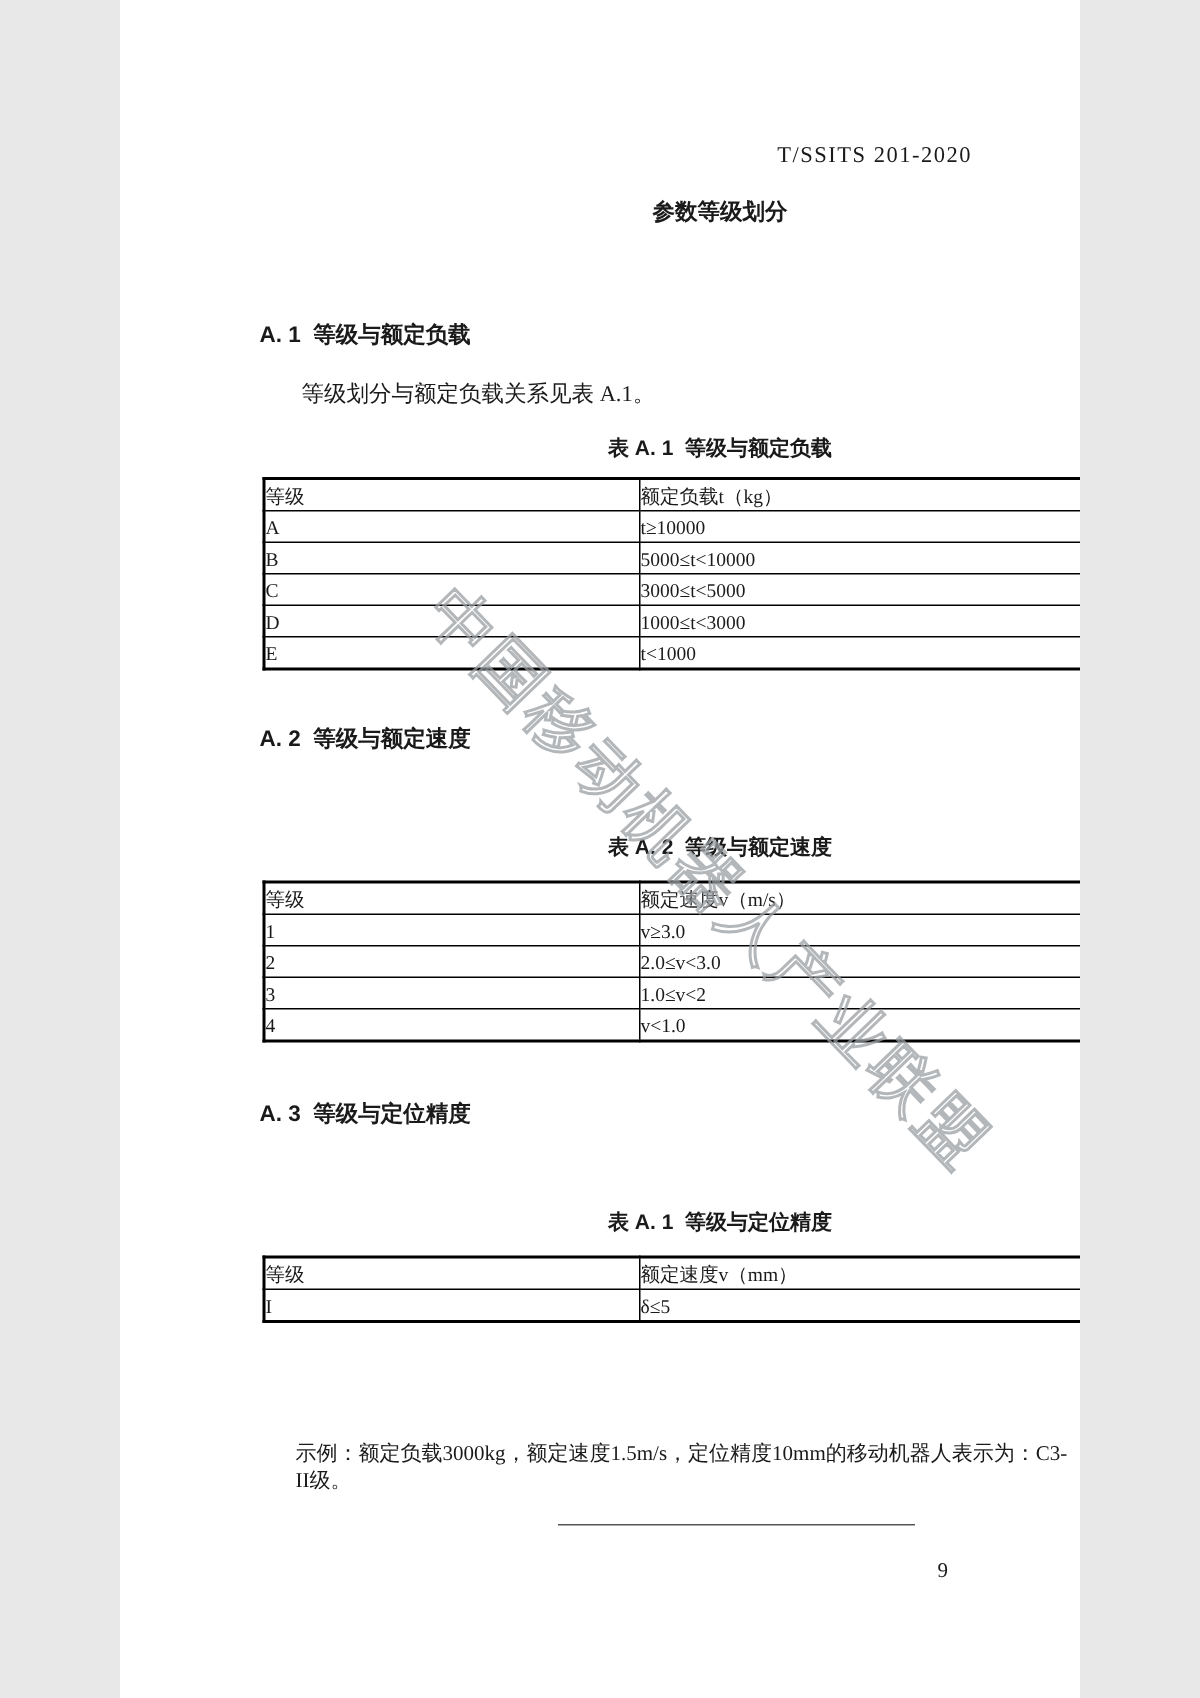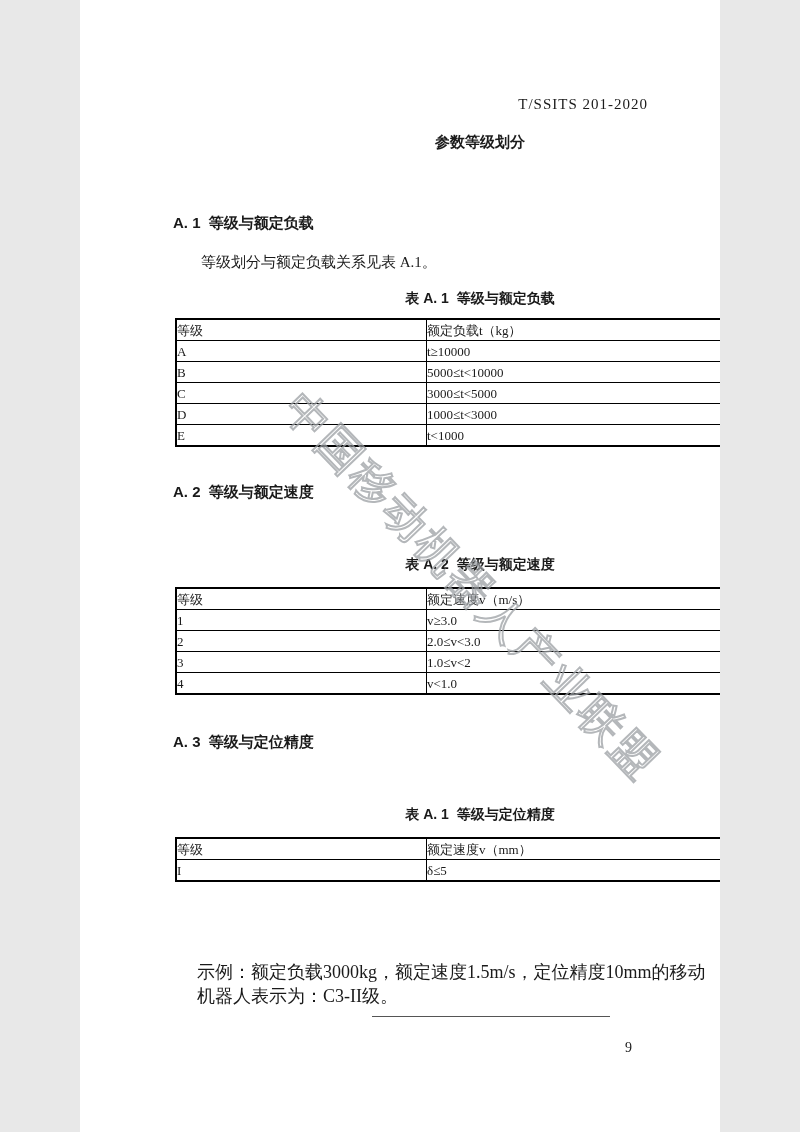--- a/index.html
+++ b/index.html
@@ -53,21 +53,21 @@
     height:20px;
     padding:0;
     text-align:left;
     vertical-align:middle;
     font-weight:400;
     line-height:1;
   }
   table.dtable{border:2px solid #000;}
   .example{
     left:117px;
-    font-size:18px;
+    font-size:14px;
   }
   .footnote-rule{
     top:1016px;left:292px;width:238px;height:0;
     border-top:1.5px solid #555;
   }
   .page-number{
     top:1040px;right:88px;
     font-size:14px;
   }
   .watermark{

